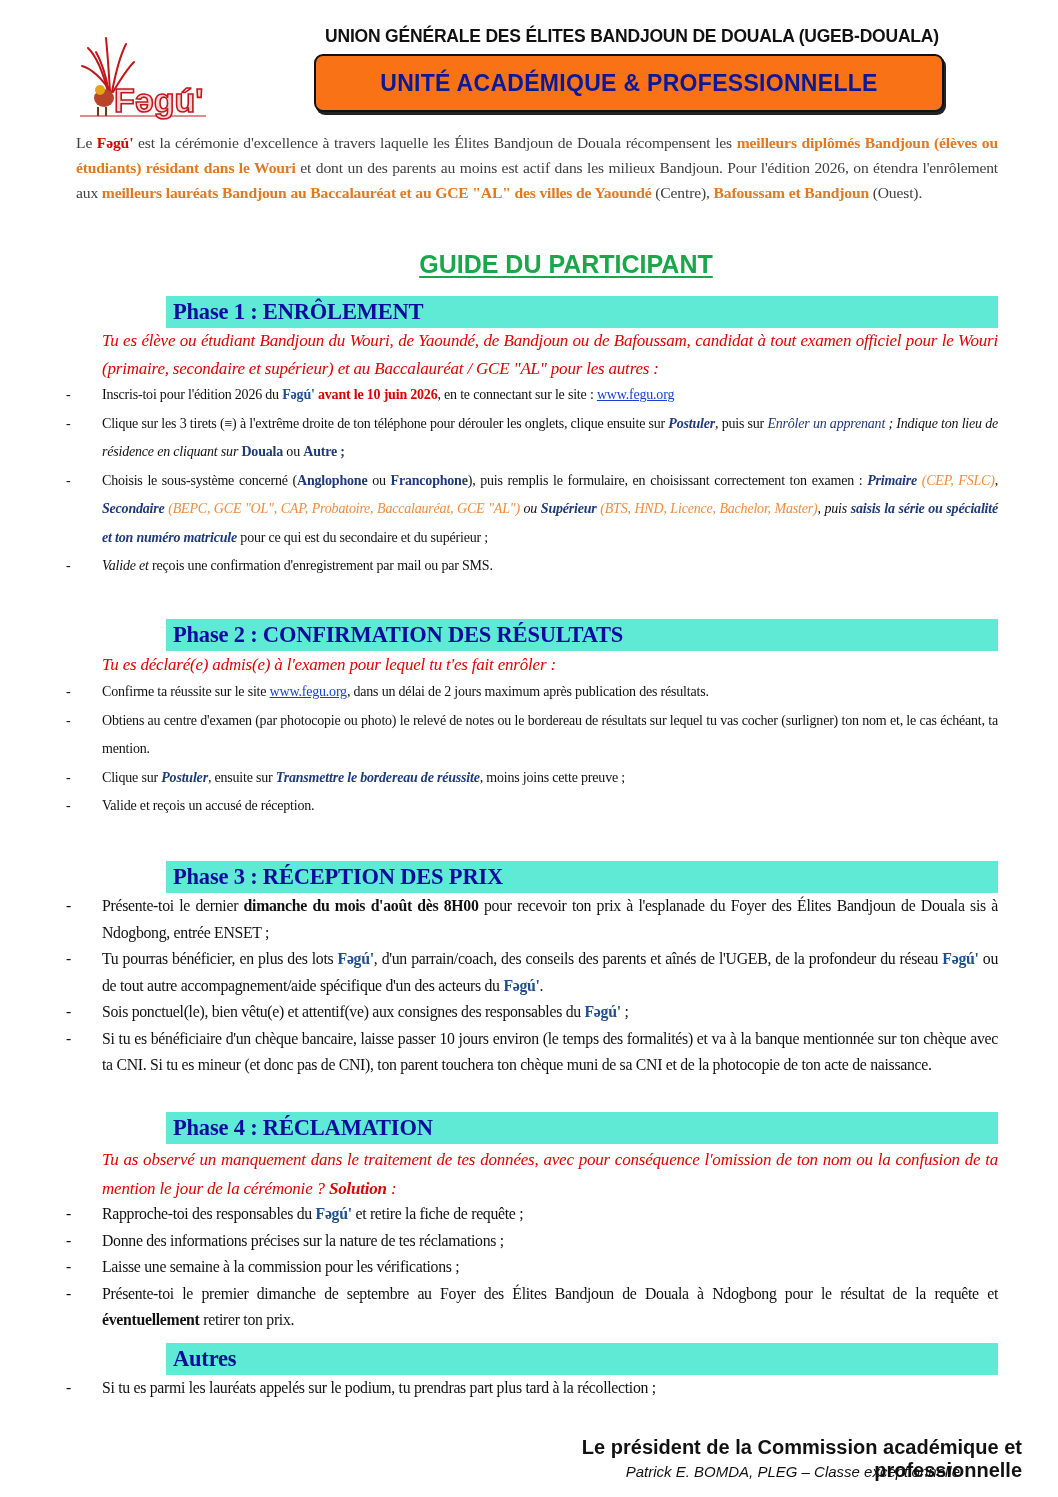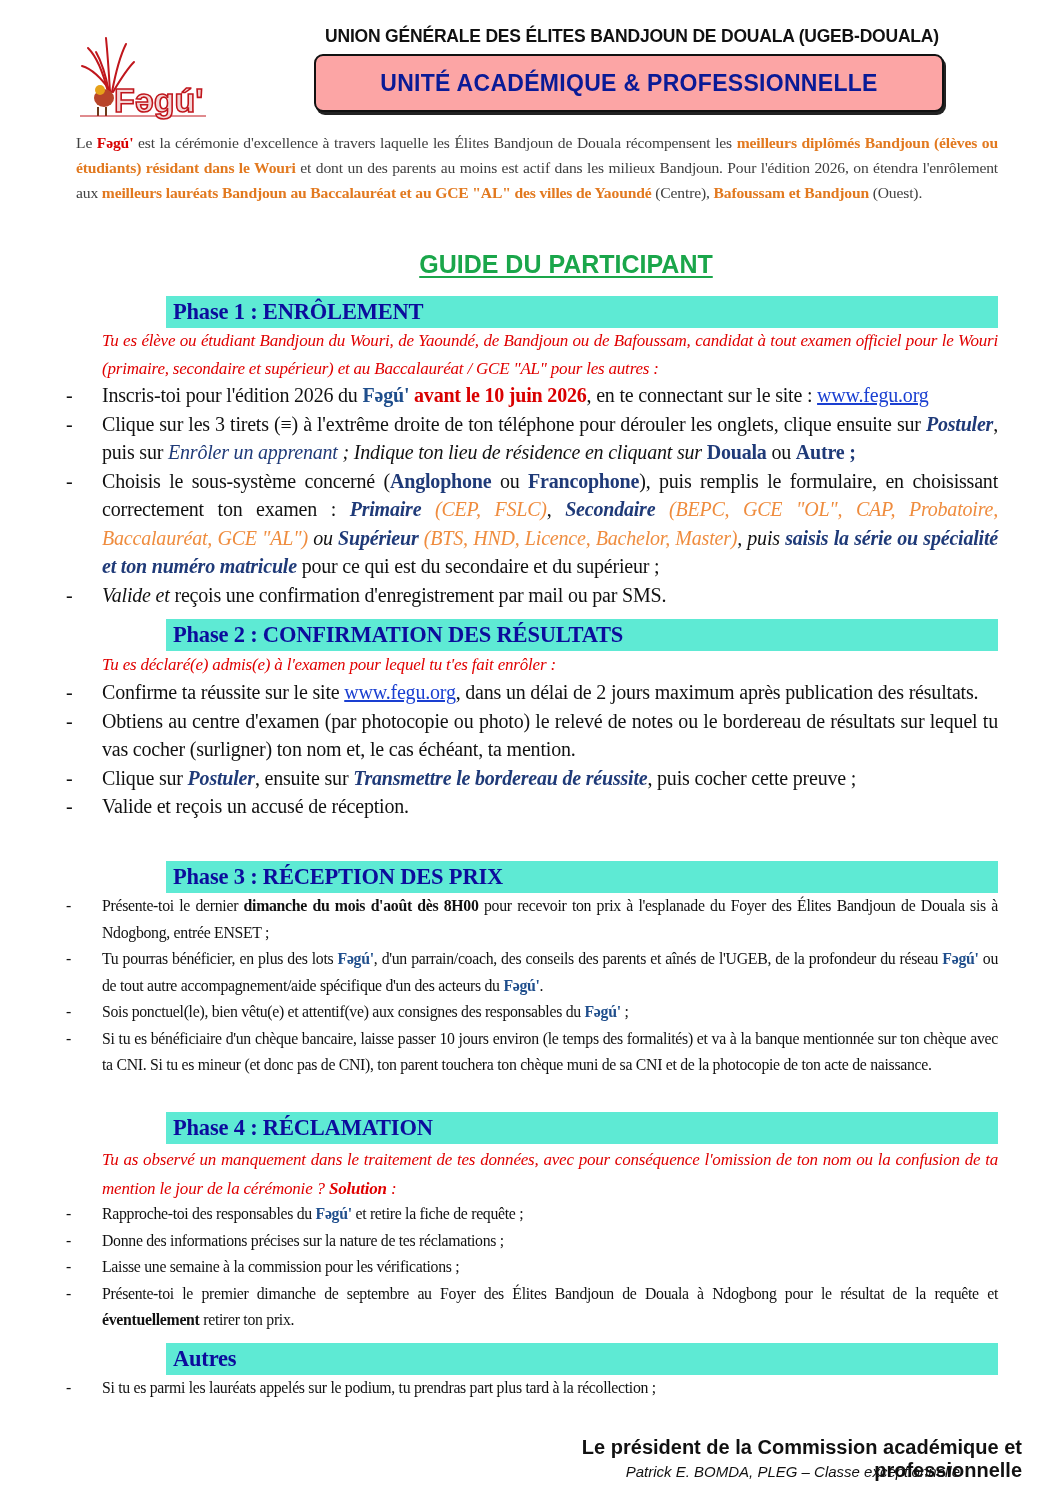--- a/index.html
+++ b/index.html
@@ -6,21 +6,21 @@
   body { width: 1058px; height: 1497px; position: relative; overflow: hidden;
          font-family: "Liberation Serif", "DejaVu Serif", serif; color: #111; }
   .abs { position: absolute; }
 
   
   .logo { left: 78px; top: 30px; width: 130px; height: 90px; }
   .org-title { left: 282px; top: 26px; width: 700px; text-align: center;
                font-family: "Liberation Sans", "DejaVu Sans", sans-serif;
                font-weight: bold; font-size: 17.5px; letter-spacing: -0.2px; color: #111; }
   .unit-box { left: 314px; top: 54px; width: 626px; height: 54px;
-              background: #fca5a5; border: 2px solid #111; border-radius: 9px;
+              background: #f97316; border: 2px solid #111; border-radius: 9px;
               box-shadow: 2px 3px 0 #222; display: flex; align-items: center; justify-content: center; }
   .unit-box span { font-family: "Liberation Sans", "DejaVu Sans", sans-serif;
                    font-weight: bold; font-size: 23px; color: #0a1a96; letter-spacing: 0.3px; }
 
   
   .intro { left: 76px; top: 130px; width: 922px; font-size: 15.6px; line-height: 25.2px;
            color: #404040; text-align: justify; letter-spacing: -0.15px; }
   .fg-red { color: #d90000; font-weight: bold; }
   .org { color: #e2791f; font-weight: bold; }
 
@@ -32,21 +32,21 @@
   
   .phase { left: 166px; width: 832px; height: 32px; background: #5eead4;
            font-weight: bold; font-size: 22.5px; color: #0c0c9c; line-height: 32px;
            padding-left: 7px; box-sizing: border-box; letter-spacing: -0.2px; }
 
   .lead { left: 102px; width: 896px; font-style: italic; color: #e00000;
           font-size: 17px; line-height: 28px; text-align: justify; letter-spacing: -0.2px; }
 
   ul.items { list-style: none; margin: 0; padding: 0; left: 66px; width: 932px; }
   ul.items li { position: relative; padding-left: 36px; text-align: justify;
-                font-size: 20px; line-height: 28.5px; letter-spacing: -0.2px; color: #111; }
+                font-size: 14px; line-height: 28.5px; letter-spacing: -0.2px; color: #111; }
   ul.items li::before { content: "-"; position: absolute; left: 0; top: 0; }
   ul.items.small li { font-size: 15.8px; line-height: 26.5px; letter-spacing: -0.3px; }
 
   .navy { color: #1f3a78; font-weight: bold; }
   .navy-i { color: #1f3a78; font-weight: bold; font-style: italic; }
   .or-i { color: #ef8c3e; font-style: italic; }
   .red-b { color: #d90000; font-weight: bold; }
   .link { color: #1a3fd1; text-decoration: underline; }
   .b { font-weight: bold; }
   .i { font-style: italic; }
@@ -94,21 +94,21 @@
   <li><span>Clique sur les 3 tirets (≡) à l'extrême droite de ton téléphone pour dérouler les onglets, clique ensuite sur </span><span class="navy-i">Postuler</span><span>, puis sur </span><span class="navy-i" style="font-weight:normal">Enrôler un apprenant</span><span class="i"> ; Indique ton lieu de résidence en cliquant sur </span><span class="navy">Douala</span><span> ou </span><span class="navy">Autre ;</span></li>
   <li><span>Choisis le sous-système concerné (</span><span class="navy">Anglophone</span><span> ou </span><span class="navy">Francophone</span><span>), puis remplis le formulaire, en choisissant correctement ton examen : </span><span class="navy-i">Primaire</span><span class="or-i"> (CEP, FSLC)</span><span>, </span><span class="navy-i">Secondaire</span><span class="or-i"> (BEPC, GCE "OL", CAP, Probatoire, Baccalauréat, GCE "AL")</span><span class="i"> ou </span><span class="navy-i">Supérieur</span><span class="or-i"> (BTS, HND, Licence, Bachelor, Master)</span><span class="i">, puis </span><span class="navy-i">saisis la série ou spécialité et ton numéro matricule</span><span> pour ce qui est du secondaire et du supérieur ;</span></li>
   <li><span class="i">Valide et</span><span> reçois une confirmation d'enregistrement par mail ou par SMS.</span></li>
 </ul>
 
 <div class="abs phase" style="top:619px;">Phase 2 : CONFIRMATION DES RÉSULTATS</div>
 <div class="abs lead" style="top:651px;">Tu es déclaré(e) admis(e) à l'examen pour lequel tu t'es fait enrôler :</div>
 <ul class="abs items" style="top:678px;">
   <li><span>Confirme ta réussite sur le site </span><a class="link">www.fegu.org</a><span>, dans un délai de 2 jours maximum après publication des résultats.</span></li>
   <li>Obtiens au centre d'examen (par photocopie ou photo) le relevé de notes ou le bordereau de résultats sur lequel tu vas cocher (surligner) ton nom et, le cas échéant, ta mention.</li>
-  <li><span>Clique sur </span><span class="navy-i">Postuler</span><span>, ensuite sur </span><span class="navy-i">Transmettre le bordereau de réussite</span><span>, puis cocher cette preuve ;</span></li>
+  <li><span>Clique sur </span><span class="navy-i">Postuler</span><span>, ensuite sur </span><span class="navy-i">Transmettre le bordereau de réussite</span><span>, moins joins cette preuve ;</span></li>
   <li>Valide et reçois un accusé de réception.</li>
 </ul>
 
 <div class="abs phase" style="top:861px;">Phase 3 : RÉCEPTION DES PRIX</div>
 <ul class="abs items small" style="top:893px;">
   <li><span>Présente-toi le dernier </span><span class="b">dimanche du mois d'août dès 8H00</span><span> pour recevoir ton prix à l'esplanade du Foyer des Élites Bandjoun de Douala sis à Ndogbong, entrée ENSET ;</span></li>
   <li><span>Tu pourras bénéficier, en plus des lots </span><span class="fgb">Fəgú'</span><span>, d'un parrain/coach, des conseils des parents et aînés de l'UGEB, de la profondeur du réseau </span><span class="fgb">Fəgú'</span><span> ou de tout autre accompagnement/aide spécifique d'un des acteurs du </span><span class="fgb">Fəgú'</span><span>.</span></li>
   <li><span>Sois ponctuel(le), bien vêtu(e) et attentif(ve) aux consignes des responsables du </span><span class="fgb">Fəgú'</span><span> ;</span></li>
   <li>Si tu es bénéficiaire d'un chèque bancaire, laisse passer 10 jours environ (le temps des formalités) et va à la banque mentionnée sur ton chèque avec ta CNI. Si tu es mineur (et donc pas de CNI), ton parent touchera ton chèque muni de sa CNI et de la photocopie de ton acte de naissance.</li>
 </ul>

